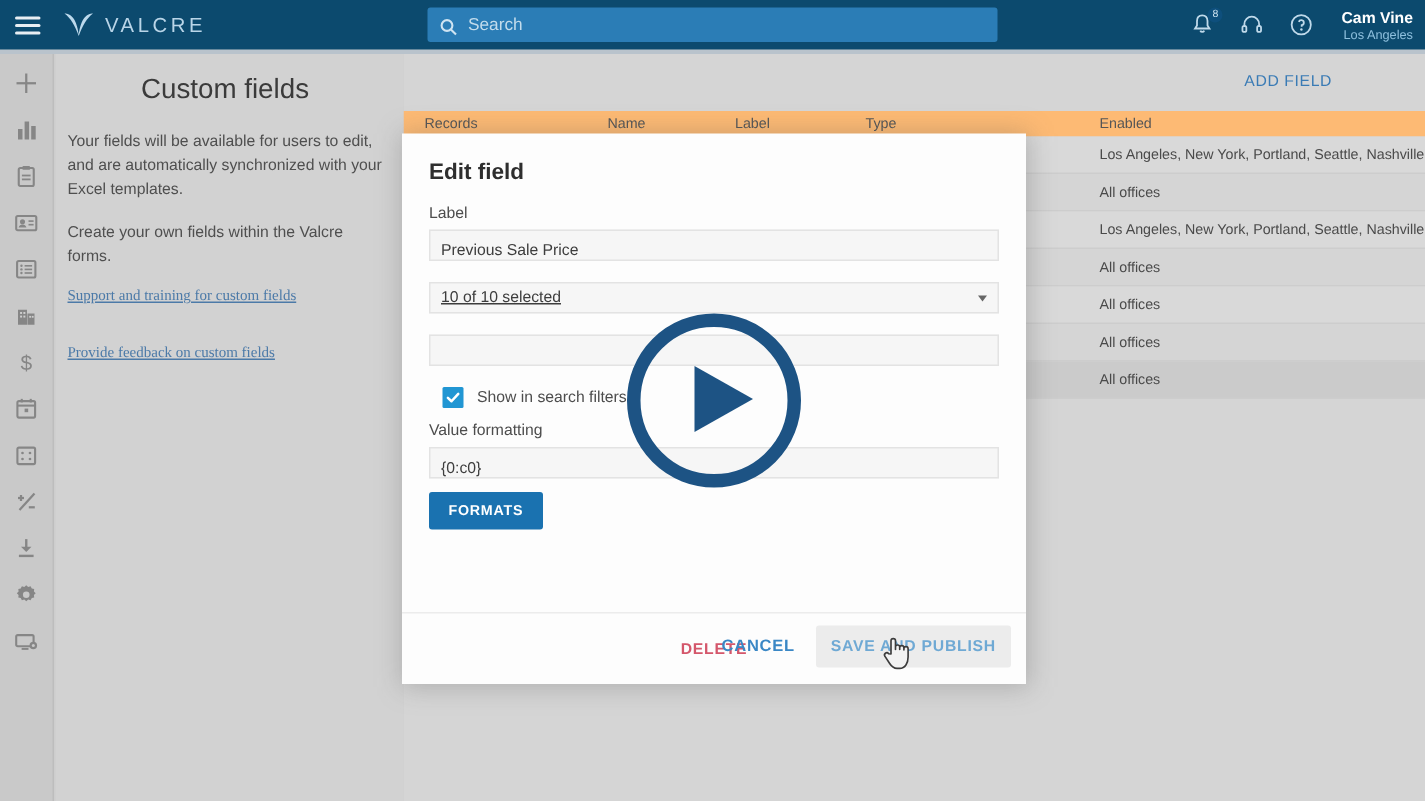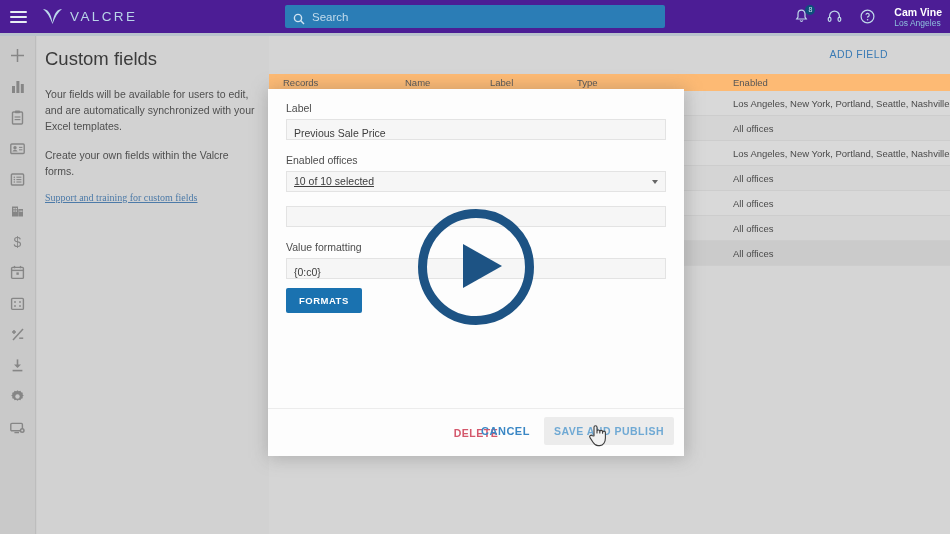--- a/index.html
+++ b/index.html
@@ -14,21 +14,21 @@
     position: relative;
     width: 950px; height: 534px;
     background: #cdcdcd;
     overflow: hidden;
   }
 
   
   #header {
     position: absolute; top: 0; left: 0;
     width: 950px; height: 33px;
-    background: #4c1d95;
+    background: #0c4a6e;
     display: flex; align-items: center;
     z-index: 30;
   }
   #header-underline {
     position: absolute; top: 33px; left: 0;
     width: 950px; height: 3px;
     background: #b9c3cc;
     z-index: 29;
   }
   .hamburger {
@@ -61,21 +61,21 @@
     display: flex; align-items: center; gap: 16px;
   }
   .hicon { position: relative; width: 17px; height: 17px; cursor: pointer; }
   .badge {
     position: absolute; top: -3px; right: -5px;
     min-width: 10px; height: 10px; padding: 0 1px;
     background: #0e4f7c; color: #cde2f0;
     font-size: 7px; line-height: 10px; text-align: center;
     border-radius: 5px;
   }
-  #user-block { margin-left: 2px; cursor: pointer; }
+  #user-block { text-align: right; margin-left: 2px; cursor: pointer; }
   #user-name { color: #ffffff; font-size: 10.5px; font-weight: bold; line-height: 12px; }
   #user-office { color: #8fc0de; font-size: 8.5px; line-height: 10px; }
 
   
   #rail {
     position: absolute; top: 36px; left: 0;
     width: 36px; height: 498px;
     background: #c9c9c9;
     border-right: 1px solid #bdbdbd;
     display: flex; flex-direction: column; align-items: center;
@@ -90,21 +90,21 @@
   .rail-icon svg { display: block; }
 
   
   #left-panel {
     position: absolute; top: 36px; left: 37px;
     width: 232px; height: 498px;
     background: #d2d2d2;
     padding: 12px 14px 0 8px;
     z-index: 8;
   }
-  #page-title { font-size: 18.5px; color: #3b3b3b; font-weight: 400; margin-bottom: 16px; }
+  #page-title { font-size: 18.5px; color: #3b3b3b; font-weight: 400; margin-bottom: 16px; text-align: center; }
   .panel-para { font-size: 10.5px; color: #4f4f4f; line-height: 16px; margin-bottom: 13px; }
   .panel-link {
     display: block; font-size: 10px; color: #4c7aa8;
     text-decoration: underline; margin-bottom: 27px; cursor: pointer; font-family: Liberation Serif, serif;
   }
 
   
   #content {
     position: absolute; top: 36px; left: 269px;
     width: 681px; height: 498px;
@@ -417,20 +417,21 @@
           <circle cx="13.2" cy="11.4" r="1" fill="#c9c9c9"></circle>
         </svg>
     </div>
   </div>
 
   <div id="left-panel">
     <div id="page-title">Custom fields</div>
     <div class="panel-para">Your fields will be available for users to edit, and are automatically synchronized with your Excel templates.</div>
     <div class="panel-para">Create your own fields within the Valcre forms.</div>
     <a class="panel-link">Support and training for custom fields</a>
+    <a class="panel-link">Provide feedback on custom fields</a>
   </div>
 
   <div id="content">
     <div id="add-field-btn">ADD FIELD</div>
     <div id="table-head">
       <span class="th" style="left:14px">Records</span>
       <span class="th" style="left:136px">Name</span>
       <span class="th" style="left:221px">Label</span>
       <span class="th" style="left:308px">Type</span>
       <span class="th" style="left:464px">Enabled</span>
@@ -456,33 +457,41 @@
         </div>
       <div class="row hovered">
           <span class="cell" style="left:464px">All offices</span>
         </div>
     </div>
   </div>
 
   <div id="modal-shadow"></div>
 
   <div id="modal">
+    <div id="modal-title">Edit field</div>
     <div id="modal-body">
 
       <div class="field-label">Label</div>
       <div class="text-input">Previous Sale Price</div>
 
-      <div class="field-label">Enabled offices</div>
       <div class="select-input">
         <span>10 of 10 selected</span>
         <span class="caret"></span>
       </div>
 
       <div class="text-input empty"></div>
 
+      <div id="checkbox-row">
+        <span id="checkbox">
+          <svg width="10" height="10" viewBox="0 0 10 10">
+              <path d="M1.6 5.2 L4 7.5 L8.5 2.6" fill="none" stroke="#ffffff" stroke-width="1.7" stroke-linecap="round" stroke-linejoin="round"></path>
+            </svg>
+        </span>
+        <span id="checkbox-label">Show in search filters</span>
+      </div>
 
       <div class="field-label">Value formatting</div>
       <div class="text-input" style="margin-bottom:8px">{0:c0}</div>
 
       <div id="formats-btn">FORMATS</div>
     </div>
 
     <div id="modal-footer">
       <span id="delete-btn">DELETE</span>
       <span id="footer-right">

